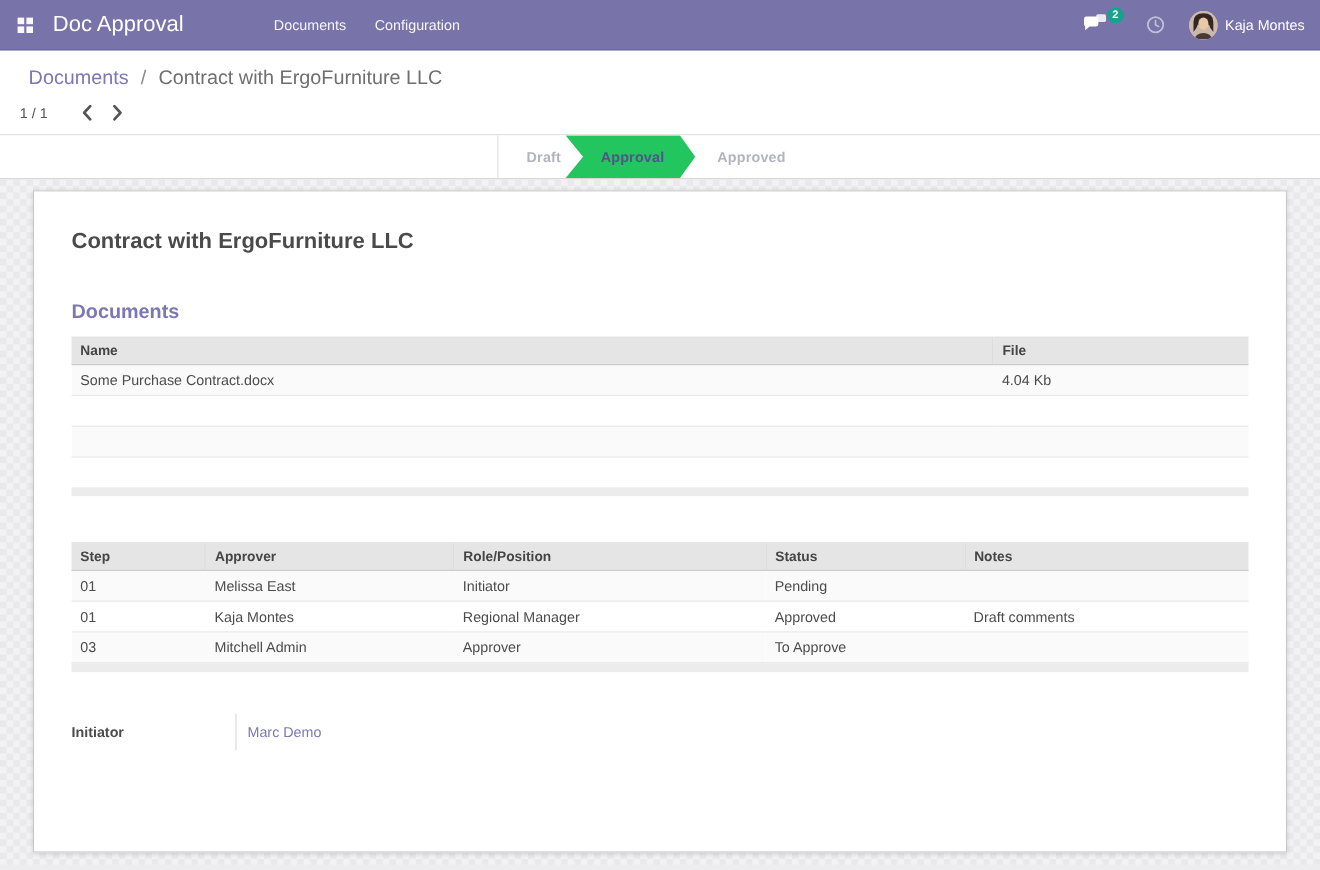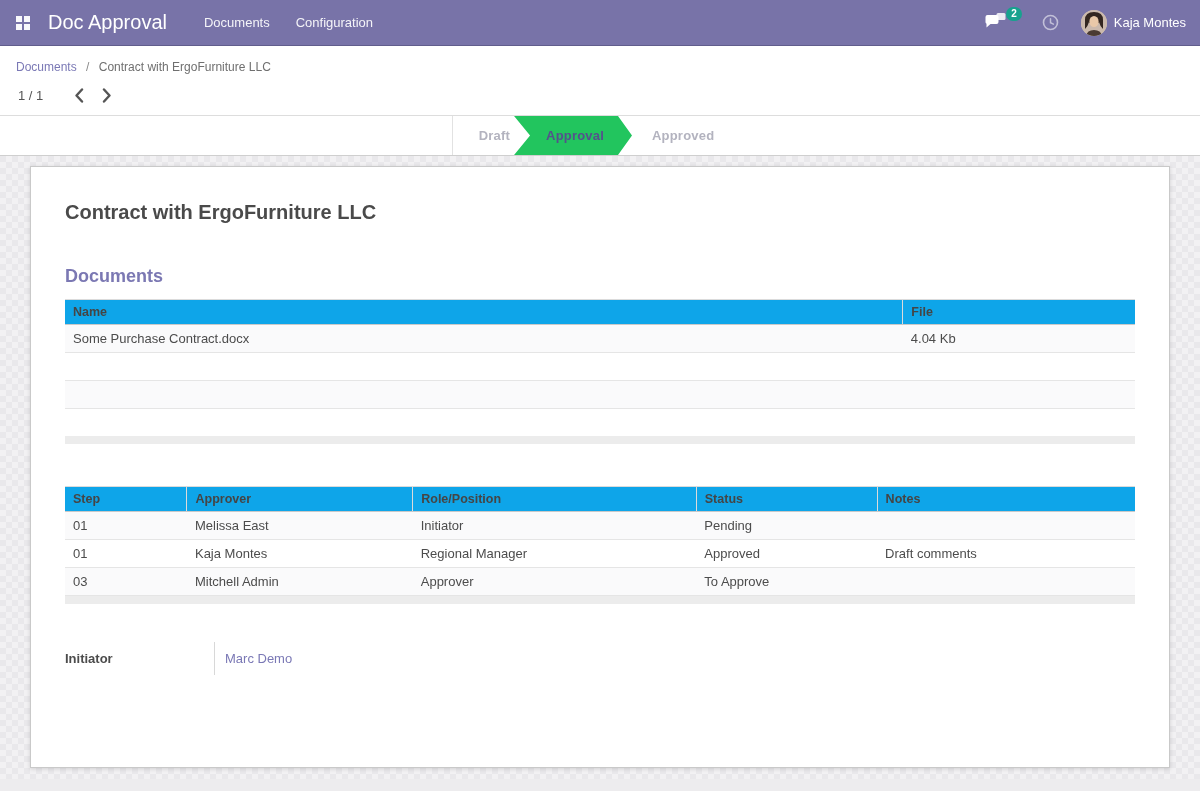--- a/index.html
+++ b/index.html
@@ -16,38 +16,38 @@
     height:46px; background:#7873A8; color:#fff;
     display:flex; align-items:center;
     border-bottom:1px solid #615D8C;
   }
   .apps-btn {
     width:46px; height:45px; background:transparent; border:none;
     display:flex; align-items:center; justify-content:center; cursor:pointer;
   }
   .apps-grid { display:grid; grid-template-columns:6px 6px; grid-template-rows:6px 6px; gap:2px; }
   .apps-grid i { background:#fff; opacity:.95; }
-  .app-title { font-size:20px; font-weight:400; color:#fff; margin:0 24px 0 2px; white-space:nowrap; cursor:pointer; }
+  .app-title { font-size:20px; font-weight:400; color:#fff; margin:0 69px 0 2px; white-space:nowrap; cursor:pointer; }
   .nav-menu { display:flex; align-items:center; height:100%; }
   .nav-item { font-size:13px; color:rgba(255,255,255,.92); padding:0 13px; line-height:45px; cursor:pointer; text-decoration:none; }
   .nav-right { margin-left:auto; display:flex; align-items:center; gap:22px; padding-right:14px; }
   .msg-wrap { position:relative; cursor:pointer; padding-right:14px; }
   .badge {
     position:absolute; top:-5px; right:-2px;
     background:#17A28E; color:#fff; font-size:10px; font-weight:bold;
     border-radius:8px; padding:1px 5px 2px; line-height:11px;
   }
   .icon-btn { cursor:pointer; display:flex; align-items:center; }
   .user { display:flex; align-items:center; gap:7px; cursor:pointer; }
   .avatar { width:26px; height:26px; border-radius:50%; overflow:hidden; display:block; background:#CFC4BC; }
   .user-name { font-size:13px; color:#fff; }
 
   
   .controlpanel { background:#fff; border-bottom:1px solid #DDDDDD; }
-  .breadcrumb { padding:14px 16px 0; font-size:12px; color:#6F6F6F; }
+  .breadcrumb { padding:14px 26px 0; font-size:18px; color:#6F6F6F; }
   .breadcrumb a { color:#7A78B5; text-decoration:none; cursor:pointer; }
   .breadcrumb .sep { margin:0 6px; color:#8a8a8a; }
   .pager-row { display:flex; justify-content:flex-start; align-items:center; padding:14px 18px 12px; gap:0; }
   .pager-value { font-size:13px; color:#555; margin-right:22px; cursor:pointer; }
   .pager-btn { background:none; border:none; padding:0 9px; cursor:pointer; display:flex; align-items:center; }
 
   
   .statusbar { height:40px; background:#fff; border-bottom:1px solid #CFCFCF; display:flex; justify-content:center; }
   .steps { display:flex; align-items:stretch; border-left:1px solid #E2E2E2; padding:0 14px 0 6px; }
   .step {
@@ -73,21 +73,21 @@
     background:#fff; border:1px solid #C9C9C9;
     box-shadow:0 1px 4px rgba(0,0,0,.14);
     padding:34px 34px 30px;
   }
   .sheet h1 { margin:0; font-size:20px; font-weight:bold; color:#4A4A4A; }
   .group { margin-top:42px; }
   .group h2 { margin:0 0 12px; font-size:18px; font-weight:bold; color:#7B78B3; }
 
   table.o-list { width:100%; border-collapse:collapse; table-layout:fixed; }
   .o-list thead th {
-    background:#0ea5e9; text-align:left; font-size:12.5px; font-weight:bold; color:#454545;
+    background:#e5e5e5; text-align:left; font-size:12.5px; font-weight:bold; color:#454545;
     padding:5px 8px; height:25px;
     border-top:1px solid #DBDBDB; border-bottom:1px solid #C9C9C9; border-left:1px solid #DBDBDB;
     cursor:pointer;
   }
   .o-list thead th:first-child { border-left:none; }
   .o-list tbody td {
     font-size:13px; color:#4C4C4C; padding:6px 8px; height:27px;
     border-bottom:1px solid #E5E5E5; white-space:nowrap; overflow:hidden;
     cursor:pointer;
   }

